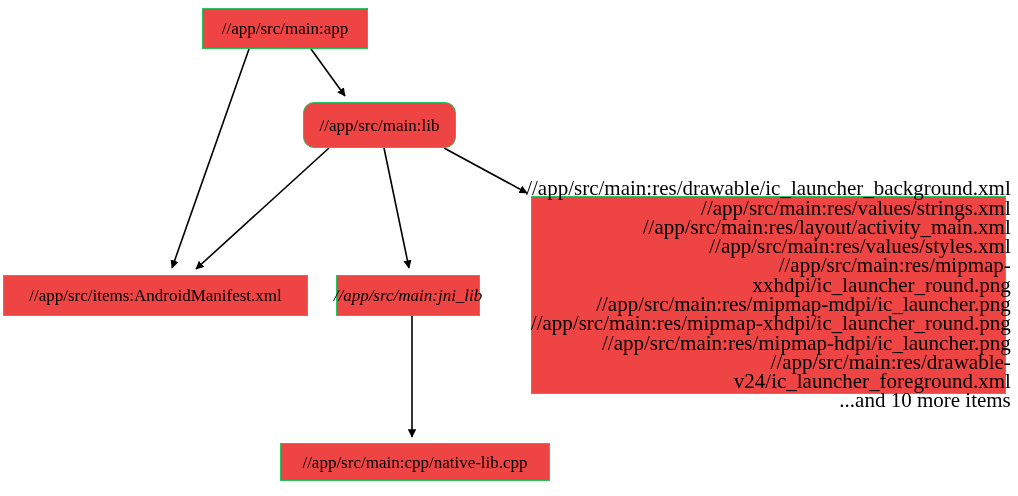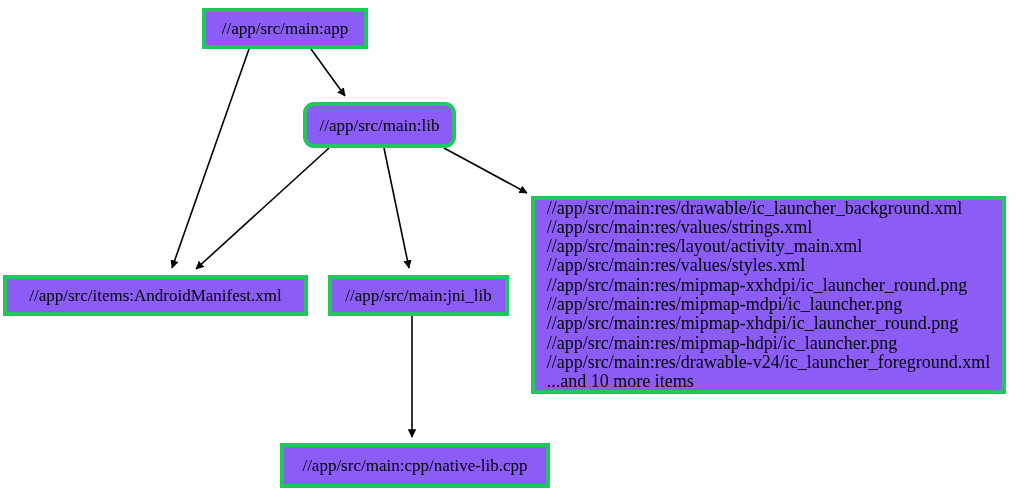--- a/index.html
+++ b/index.html
@@ -19,49 +19,49 @@
     position: absolute;
     left: 0;
     top: 0;
     width: 1018px;
     height: 496px;
     pointer-events: none;
   }
   .node {
     position: absolute;
     box-sizing: border-box;
-    border: 4px solid #22c55e;
-    background: #8b5cf6;
+    border: 1px solid #22c55e;
+    background: #ef4444;
     display: flex;
     align-items: center;
     justify-content: center;
     text-align: center;
     color: #000000;
     font-size: 17px;
     line-height: 1.0;
     white-space: nowrap;
   }
   .node-label {
     display: block;
     padding: 0 2px;
   }
   .node-multi {
     display: block;
     white-space: pre-line;
-    font-size: 18px;
+    font-size: 21px;
     line-height: 19.3px;
-    text-align: left;
+    text-align: right;
   }
   #node-app      { left: 202px; top: 8px;   width: 166px; height: 41px; }
   #node-lib      { left: 303px; top: 102px; width: 153px; height: 46px; border-radius: 11px; }
   #node-manifest { left: 3px;   top: 275px; width: 305px; height: 41px; }
-  #node-jni      { left: 328px; top: 275px; width: 181px; height: 41px; }
+  #node-jni      { left: 336px; top: 275px; width: 144px; height: 41px; font-style: italic; }
   #node-res      { left: 531px; top: 196px; width: 475px; height: 198px;
                    align-items: center; justify-content: center; }
-  #node-cpp      { left: 280px; top: 443px; width: 270px; height: 45px; }
+  #node-cpp      { left: 280px; top: 443px; width: 270px; height: 38px; }
 </style>
 </head>
 <body>
 
 <div id="canvas">
 
   <svg class="edges" viewBox="0 0 1018 496" width="1018" height="496">
     <defs>
       <marker id="arrow" viewBox="0 0 10 10" refX="9.2" refY="5" markerWidth="5.2" markerHeight="5.2" orient="auto-start-reverse">
         <path d="M 0 0 L 10 5 L 0 10 z" fill="#000000"></path>

